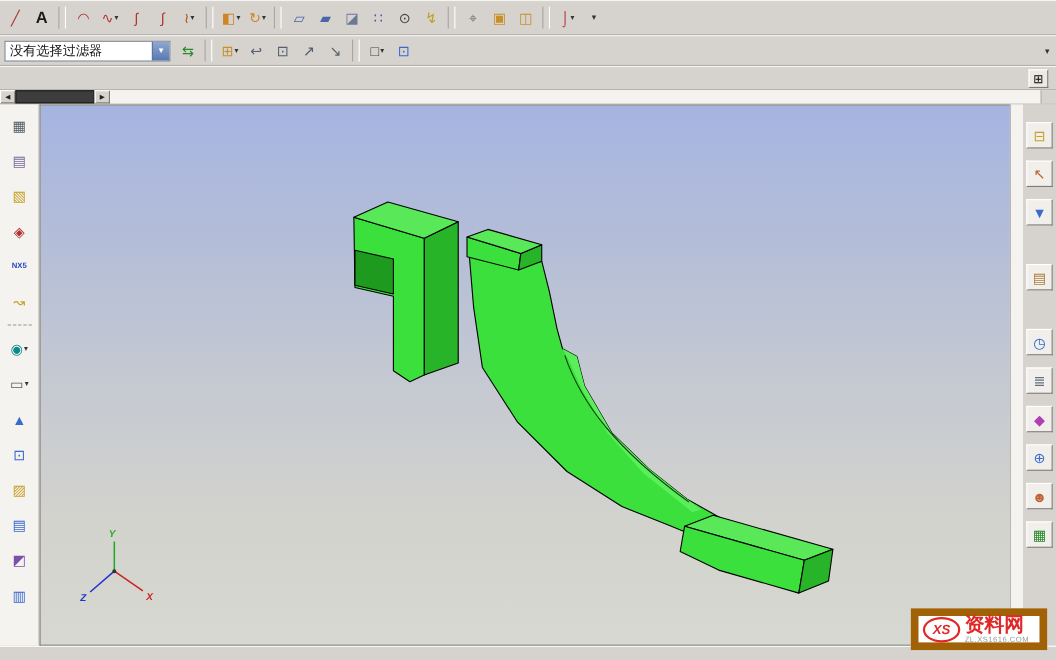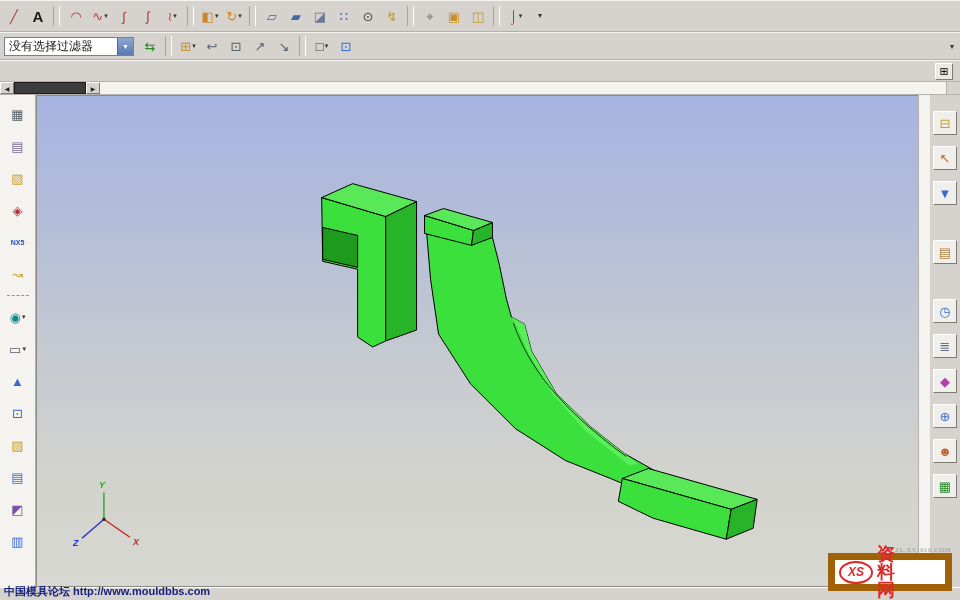--- a/index.html
+++ b/index.html
@@ -14,21 +14,21 @@
   .tb3 { height:22px; }
   .tb-icons { display:flex; align-items:center; height:100%; }
   .tb-btn { min-width:24px; height:23px; padding:0 2px; display:flex; align-items:center; justify-content:center; border:1px solid transparent; border-radius:2px; }
   .glyph { font-size:13px; line-height:1; }
   .caret { font-size:7px; color:#333; margin-left:1px; }
   .tb-sep { width:7px; height:20px; border-left:1px solid #a8a5a0; border-right:1px solid #fff; margin:0 4px 0 3px; }
   .tb-overflow { margin-left:auto; margin-right:4px; font-size:8px; color:#333; }
 
   
   .combo { display:flex; align-items:center; height:19px; background:#fff; border:1px solid #76828e; margin:0 4px 0 2px; }
-  .combo-filter { width:130px; }
+  .combo-filter { width:151px; }
   .combo-scope { width:150px; }
   .combo-text { flex:1; font-size:12px; padding:0 4px; white-space:nowrap; overflow:hidden; color:#111; }
   .combo-btn { width:16px; height:100%; display:flex; align-items:center; justify-content:center; font-size:7px; color:#fff;
                background:linear-gradient(#8fa8d0,#5878b0); border-left:1px solid #4a669a; }
 
   .win-btn { margin-left:auto; margin-right:5px; width:18px; height:17px; display:flex; align-items:center; justify-content:center;
              background:#ece9e4; border:1px solid; border-color:#fff #7e7a74 #7e7a74 #fff; font-size:11px; }
 
   
   .hscroll { height:13px; display:flex; background:#eceae6; border-bottom:1px solid #b4b1ac; }
@@ -65,21 +65,21 @@
   .rt-gap { height:13px; }
 
   .statusbar { height:13px; background:#d6d3ce; border-top:1px solid #fff; }
 
   
   .footer-link { position:absolute; left:4px; bottom:1px; z-index:6; font-size:11px; font-weight:bold; color:#17227d; white-space:nowrap; }
   .watermark { position:absolute; right:8px; bottom:9px; z-index:6; width:124px; height:38px; background:#fff; border:7px solid #a16207;
                display:flex; align-items:center; padding:2px 4px; gap:4px; }
   .wm-logo { width:34px; height:23px; border:2px solid #e02828; border-radius:50%; color:#e02828; font-weight:bold; font-style:italic; font-size:12px;
              display:flex; align-items:center; justify-content:center; flex:none; }
-  .wm-col { display:flex; flex-direction:row; line-height:1;font-family:Liberation Serif, serif; }
+  .wm-col { display:flex; flex-direction:column; line-height:1; }
   .wm-title { color:#e02828; font-size:18px; font-weight:bold; }
   .wm-sub { font-size:7px; color:#9a9a9a; letter-spacing:.4px; margin-top:2px; }
 </style>
 </head>
 <body>
 
 <div class="app">
 
   <div class="tb tb1">
     <div class="tb-icons">
@@ -323,21 +323,20 @@
           <span class="glyph" style="color: rgb(192, 100, 52);">☻</span>
         </div>
         <div class="rt-btn">
           <span class="glyph" style="color: rgb(42, 138, 42);">▦</span>
         </div>
       </div>
   </div>
 
   <div class="statusbar"></div>
 
-  <div class="footer-link">中国模具论坛 http://www.mouldbbs.com</div>
 
   <div class="watermark">
     <div class="wm-logo">XS</div>
     <div class="wm-col">
       <span class="wm-title">资料网</span>
       <span class="wm-sub">ZL.XS1616.COM</span>
     </div>
   </div>
 
 </div>

